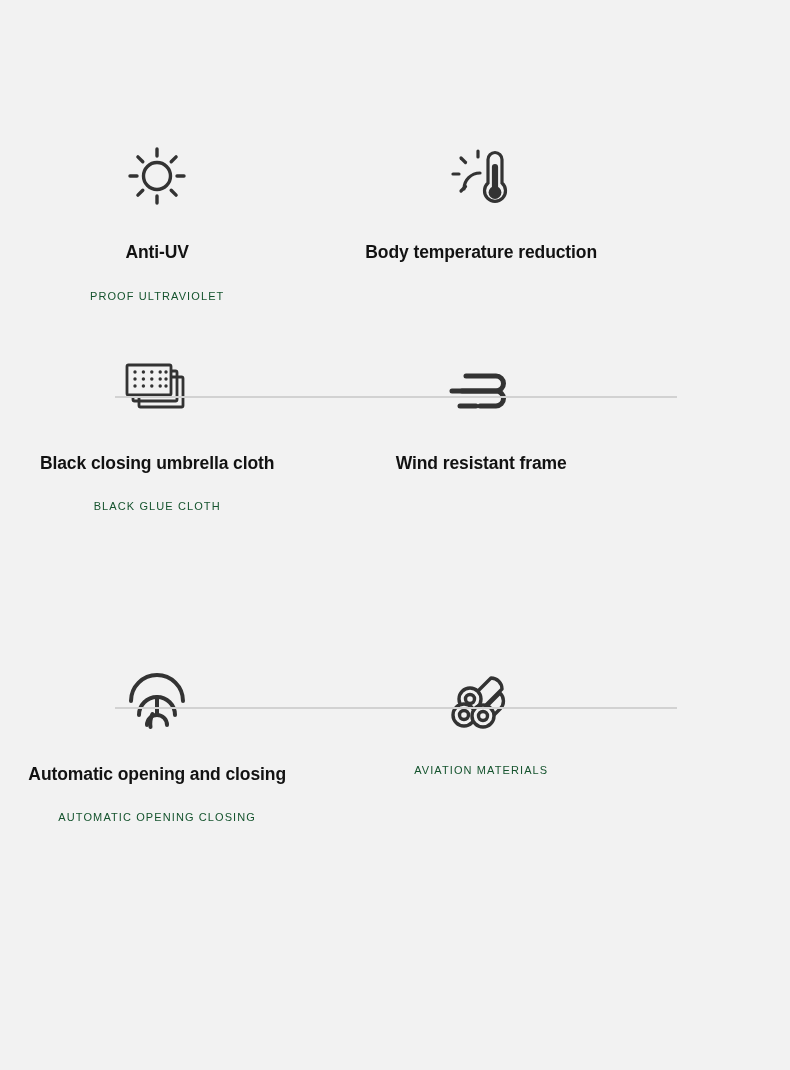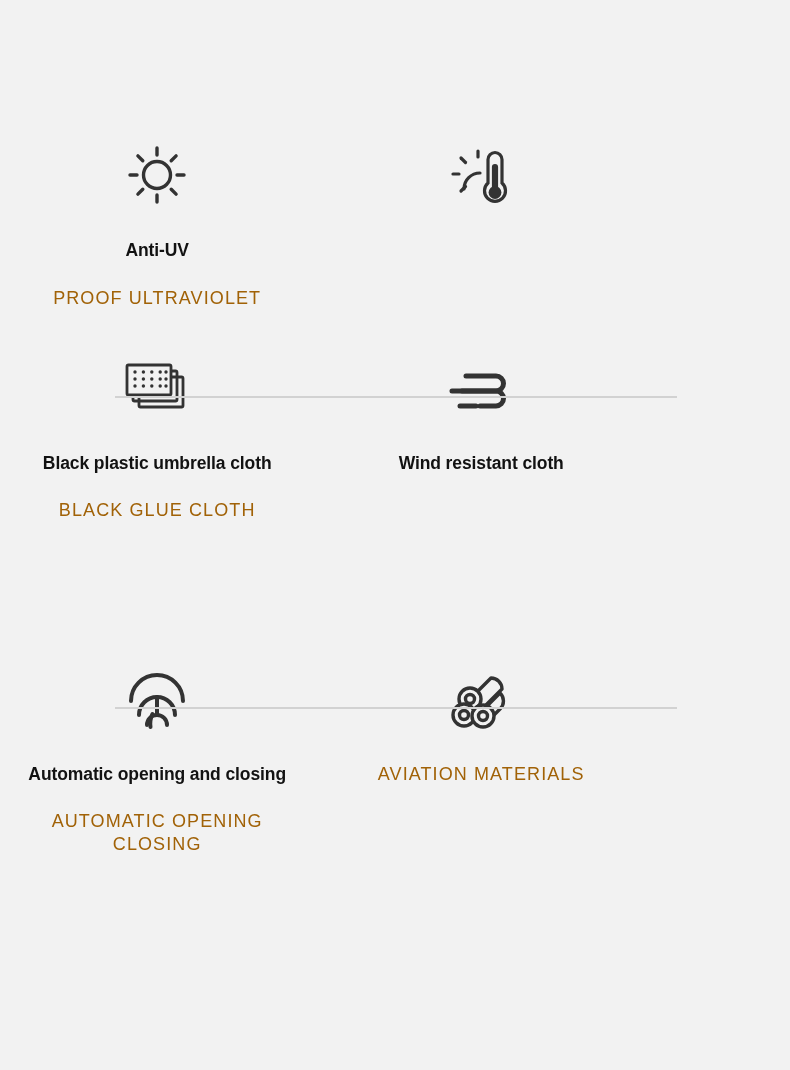--- a/index.html
+++ b/index.html
@@ -69,22 +69,22 @@
     line-height: 1.18;
     text-align: left;
     letter-spacing: -0.1px;
   }
 
   .row-1 .feature-title { margin-top: 30px; }
   .row-2 .feature-title { margin-top: 26px; }
   .row-3 .feature-title { margin-top: 26px; text-align: center; }
 
   .feature-caption {
-    font-size: 18px;
-    color: #a16207;
+    font-size: 11px;
+    color: #14532d;
     line-height: 1.28;
     text-align: center;
     letter-spacing: 1.1px;
     text-transform: uppercase;
     max-width: 260px;
   }
 
   .row-1 .feature-caption { margin-top: 26px; }
   .row-2 .feature-caption { margin-top: 25px; text-align: right; }
   .row-3 .feature-caption { margin-top: 25px; text-align: center; }
@@ -135,20 +135,21 @@
             <line x1="11" y1="12" x2="15.5" y2="16.5"></line>
             <line x1="3" y1="28" x2="9" y2="28"></line>
             <line x1="11" y1="45" x2="15.5" y2="40.5"></line>
 
             <path d="M38 13.5 a7 7 0 0 1 14 0 v23.5 a10.5 10.5 0 1 1 -14 0 z"></path>
 
             <path d="M45 21 v20.5" stroke-width="6.2"></path>
             <circle cx="45" cy="46.5" r="6.4" fill="#333333" stroke="none"></circle>
           </svg>
         </div>
+        <div class="feature-title">Body temperature reduction</div>
       </div>
 
     </div>
 
     <div class="feature-row row-2">
 
       <div class="feature-cell col-left">
         <div class="icon-wrap">
           <svg width="64" height="56" viewBox="0 0 64 56" fill="none" stroke="#333333" stroke-width="2.8">
             <rect x="14" y="14" width="44" height="30" rx="1.5"></rect>
@@ -167,33 +168,33 @@
               <circle cx="10" cy="23" r="1.7"></circle>
                 <circle cx="18.4" cy="23" r="1.7"></circle>
               <circle cx="26.8" cy="23" r="1.7"></circle>
                 <circle cx="35.2" cy="23" r="1.7"></circle>
               <circle cx="41" cy="9" r="1.7"></circle>
                 <circle cx="41" cy="16" r="1.7"></circle>
               <circle cx="41" cy="23" r="1.7"></circle>
             </g>
           </svg>
         </div>
-        <div class="feature-title">Black plastic umbrella cloth</div>
+        <div class="feature-title">Black closing umbrella cloth</div>
         <div class="feature-caption">BLACK GLUE CLOTH</div>
       </div>
 
       <div class="feature-cell col-right">
         <div class="icon-wrap">
           <svg width="66" height="50" viewBox="0 0 66 50" fill="none" stroke="#333333" stroke-width="5" stroke-linecap="round">
             <path d="M18 10 H48 a7.5 7.5 0 0 1 0 15 H14"></path>
             <path d="M4 25 H48 a7.5 7.5 0 0 1 0 15 H32"></path>
             <path d="M12 40 H28"></path>
           </svg>
         </div>
-        <div class="feature-title">Wind resistant cloth</div>
+        <div class="feature-title">Wind resistant frame</div>
       </div>
 
     </div>
 
     <div class="feature-row row-3">
 
       <div class="feature-cell col-left">
         <div class="icon-wrap">
           <svg width="58" height="54" viewBox="0 0 58 54" fill="none" stroke="#333333" stroke-width="4" stroke-linecap="round">
             <path d="M3 26 A26 26 0 0 1 55 26"></path>

